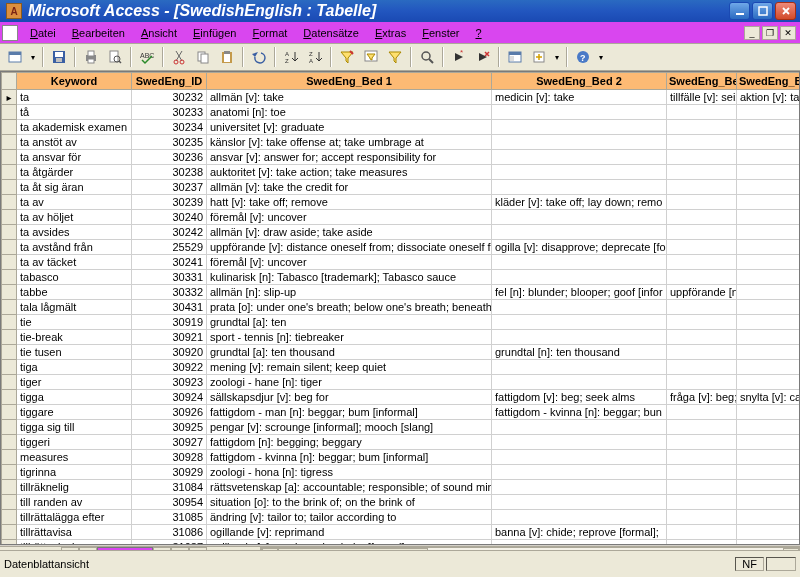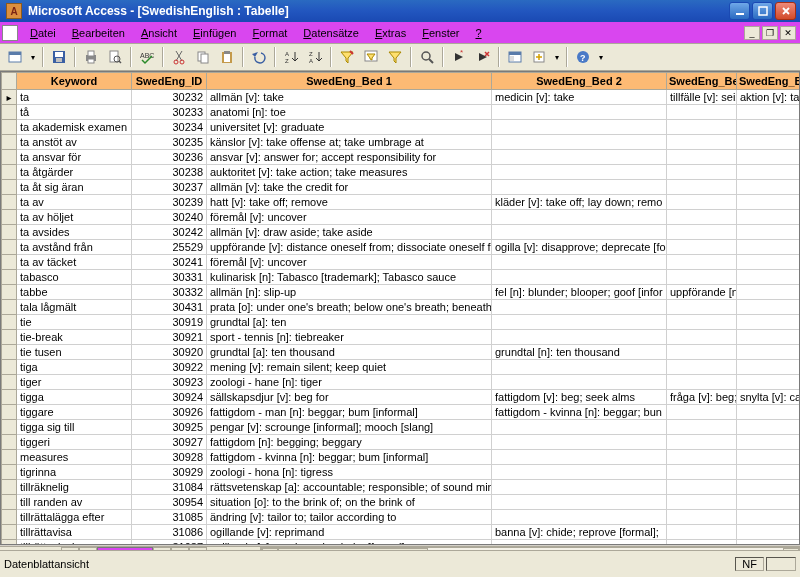--- a/index.html
+++ b/index.html
@@ -21,21 +21,21 @@
   }
   .titlebar .app-icon {
     width: 16px; height: 16px;
     margin: 0 4px;
     background: #db8f3f;
     border: 1px solid #8c5a1e;
     position: relative;
     display: flex; align-items:center; justify-content:center;
     color:#7a2314; font-weight:bold; font-size:10px;
   }
-  .titlebar .title-text { flex: 1; padding-left: 2px; font-size: 12px; }
+  .titlebar .title-text { flex: 1; padding-left: 2px; font-size: 16px; font-style: italic; }
   .titlebar .win-btns { display: flex; gap: 2px; padding-right: 2px; }
   .win-btn {
     width: 21px; height: 18px;
     background: linear-gradient(to bottom,#6fa8e8,#2a6ac1);
     border: 1px solid #1a49b3; border-radius:3px;
     display:flex; align-items:center; justify-content:center;
     color:#fff; font-weight:bold; font-size:10px;
     cursor: pointer;
   }
   .win-btn.close { background: linear-gradient(to bottom,#ef8a7a,#d14a2a); border-color:#a82e14; }

